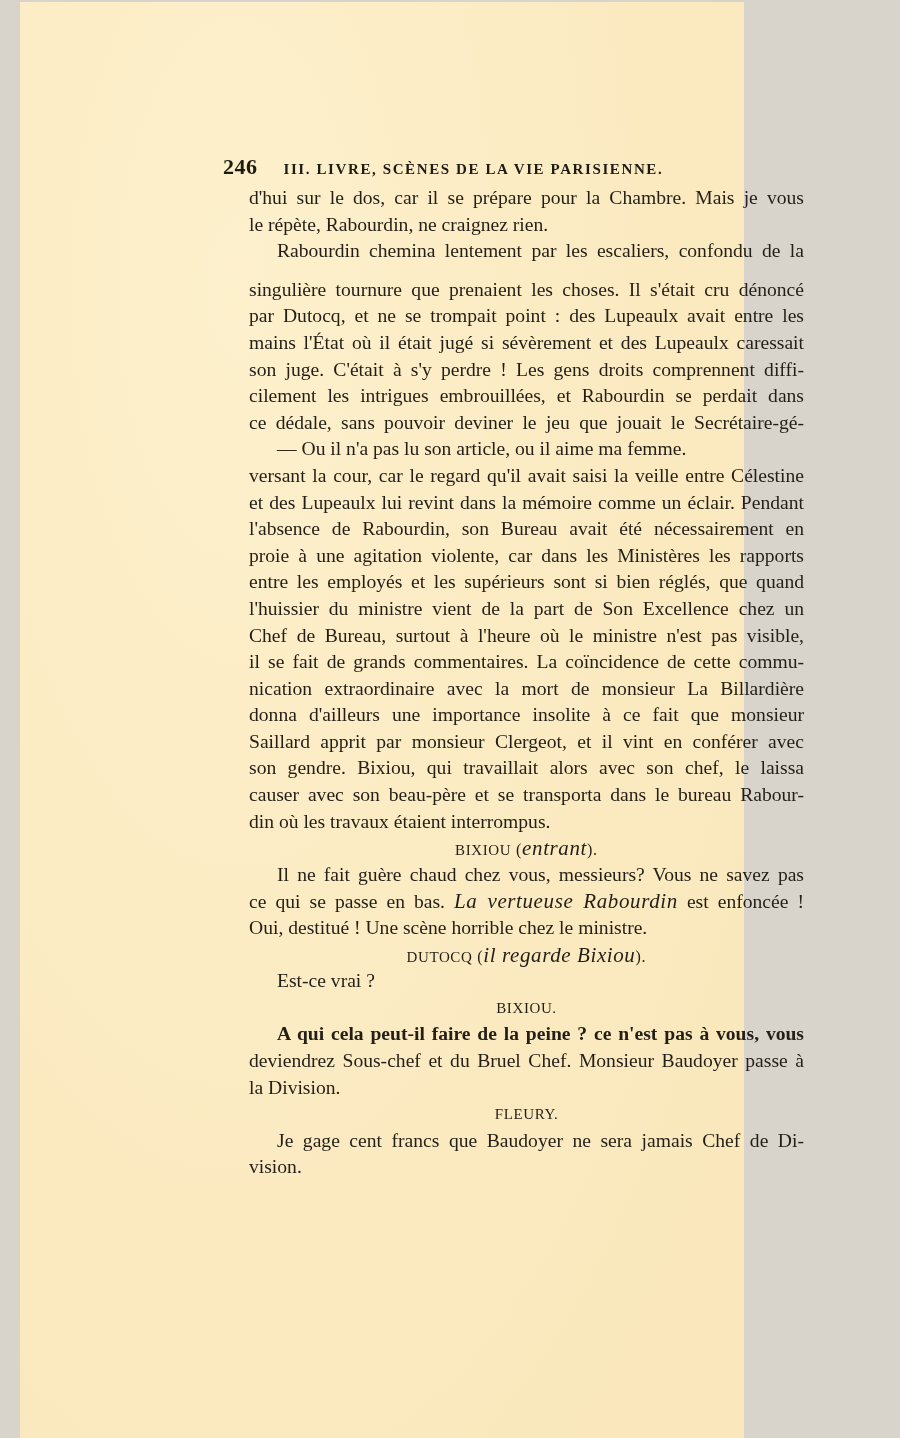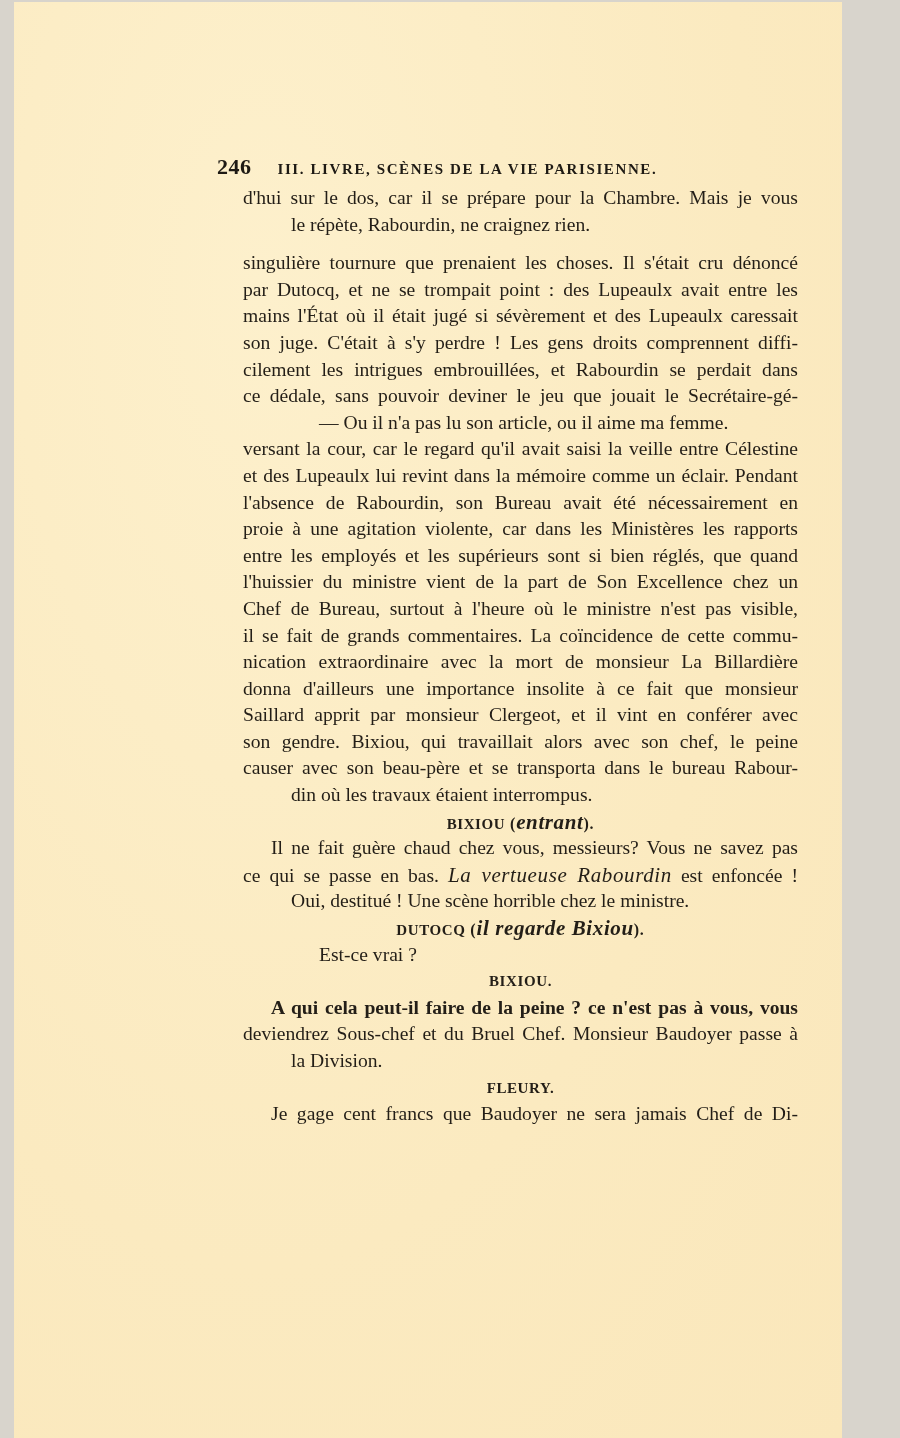--- a/index.html
+++ b/index.html
@@ -2,76 +2,77 @@
 <html><head>
   <meta charset="utf-8">
   <style>
     html, body { margin: 0; padding: 0; }
     body {
       width: 900px; height: 1438px; overflow: hidden;
       background: #d8d4cc;
       font-family: "Liberation Serif", "DejaVu Serif", serif;
     }
     .page {
-      position: absolute; left: 14px; top: 2px; width: 828px; height: 1436px;
+      position: absolute; left: 20px; top: 2px; width: 724px; height: 1436px;
       background: #fdefc8;
       background-image: radial-gradient(ellipse at 30% 20%, #fdf0cc 0%, #fbeac0 60%, #fae7bb 100%);
     }
     .header {
       position: absolute; left: 203px; top: 152px; width: 580px; height: 26px;
       display: flex; align-items: baseline; color: #1e1a14;
     }
     .page-number { font-size: 22px; font-weight: bold; letter-spacing: 0.5px; }
     .running-head {
       margin-left: 26px; font-size: 15px; font-weight: bold;
       font-variant: small-caps; letter-spacing: 1.6px; text-transform: uppercase;
     }
     .text-block {
       position: absolute; left: 229px; top: 183px; width: 555px;
       color: #231e17; font-size: 19.6px; line-height: 26.6px;
       font-stretch: condensed;
     }
     .line { display: block; white-space: nowrap; height: 26.6px; text-align: justify; text-align-last: justify; }
-    .line.last { text-align-last: left; margin-left: 48px; }
+    .line.last { text-align-last: left; }
     .line.indent { padding-left: 28px; }
-    .line.center { text-align: center; text-align-last: center; font-size: 16px; letter-spacing: 0.8px; font-weight: bold; }
+    .line.center { text-align: center; text-align-last: center; font-size: 16px; letter-spacing: 0.8px; }
     .speaker { text-transform: uppercase; font-size: 15px; letter-spacing: 0.6px; }
     .it { font-style: italic; font-size: 21px; letter-spacing: 0.6px; }
   </style>
 </head>
 <body>
 
 <div class="page">
   <div class="header">
     <span class="page-number">246</span>
     <span class="running-head">III. LIVRE, SCÈNES DE LA VIE PARISIENNE.</span>
   </div>
 
   <div class="text-block">
     <span class="line" style="display: block;">d'hui sur le dos, car il se prépare pour la Chambre. Mais je vous</span>
     <span class="line last" style="display: block;">le répète, Rabourdin, ne craignez rien.</span>
+    <span class="line indent" style="display: block;">Rabourdin chemina lentement par les escaliers, confondu de la</span>
     <span class="line" style="display: block; margin-top: 12px;">singulière tournure que prenaient les choses. Il s'était cru dénoncé</span>
     <span class="line" style="display: block;">par Dutocq, et ne se trompait point : des Lupeaulx avait entre les</span>
     <span class="line" style="display: block;">mains l'État où il était jugé si sévèrement et des Lupeaulx caressait</span>
     <span class="line" style="display: block;">son juge. C'était à s'y perdre ! Les gens droits comprennent diffi-</span>
     <span class="line" style="display: block;">cilement les intrigues embrouillées, et Rabourdin se perdait dans</span>
     <span class="line" style="display: block;">ce dédale, sans pouvoir deviner le jeu que jouait le Secrétaire-gé-</span>
     <span class="line indent last" style="display: block;">— Ou il n'a pas lu son article, ou il aime ma femme.</span>
     <span class="line" style="display: block;">versant la cour, car le regard qu'il avait saisi la veille entre Célestine</span>
     <span class="line" style="display: block;">et des Lupeaulx lui revint dans la mémoire comme un éclair. Pendant</span>
     <span class="line" style="display: block;">l'absence de Rabourdin, son Bureau avait été nécessairement en</span>
     <span class="line" style="display: block;">proie à une agitation violente, car dans les Ministères les rapports</span>
     <span class="line" style="display: block;">entre les employés et les supérieurs sont si bien réglés, que quand</span>
     <span class="line" style="display: block;">l'huissier du ministre vient de la part de Son Excellence chez un</span>
     <span class="line" style="display: block;">Chef de Bureau, surtout à l'heure où le ministre n'est pas visible,</span>
     <span class="line" style="display: block;">il se fait de grands commentaires. La coïncidence de cette commu-</span>
     <span class="line" style="display: block;">nication extraordinaire avec la mort de monsieur La Billardière</span>
     <span class="line" style="display: block;">donna d'ailleurs une importance insolite à ce fait que monsieur</span>
     <span class="line" style="display: block;">Saillard apprit par monsieur Clergeot, et il vint en conférer avec</span>
-    <span class="line" style="display: block;">son gendre. Bixiou, qui travaillait alors avec son chef, le peine</span>
+    <span class="line" style="display: block;">son gendre. Bixiou, qui travaillait alors avec son chef, le laissa</span>
     <span class="line" style="display: block;">causer avec son beau-père et se transporta dans le bureau Rabour-</span>
     <span class="line last" style="display: block;">din où les travaux étaient interrompus.</span>
 
     <span class="line center">
       <span class="speaker">Bixiou</span>
       <span>(</span><span class="it">entrant</span><span>).</span>
     </span>
     <span class="line indent" style="display: block;">Il ne fait guère chaud chez vous, messieurs? Vous ne savez pas</span>
     <span class="line" style="display: block;">
       <span>ce qui se passe en bas.</span>
@@ -90,14 +91,15 @@
       <span class="speaker">Bixiou.</span>
     </span>
     <span class="line indent" style="display: block; font-weight: bold;">A qui cela peut-il faire de la peine ? ce n'est pas à vous, vous</span>
     <span class="line" style="display: block;">deviendrez Sous-chef et du Bruel Chef. Monsieur Baudoyer passe à</span>
     <span class="line last" style="display: block;">la Division.</span>
 
     <span class="line center">
       <span class="speaker">Fleury.</span>
     </span>
     <span class="line indent" style="display: block;">Je gage cent francs que Baudoyer ne sera jamais Chef de Di-</span>
+    <span class="line last" style="display: block;">vision.</span>
   </div>
 </div>
 
 </body></html>

